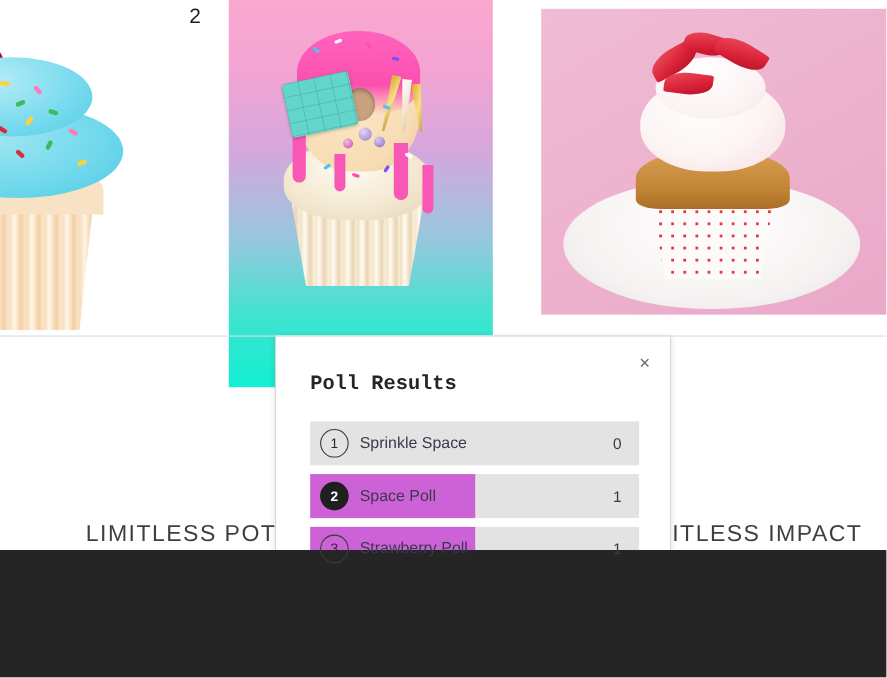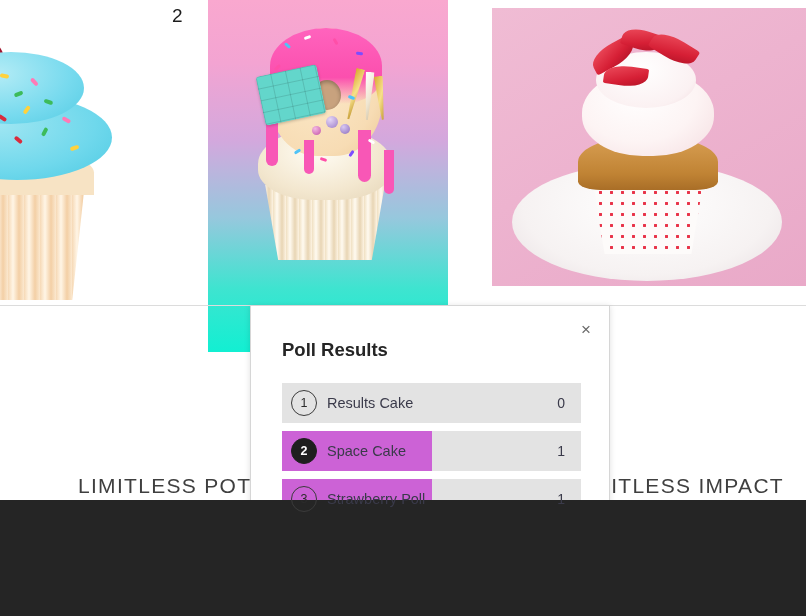--- a/index.html
+++ b/index.html
@@ -261,21 +261,21 @@
     line-height: 1;
     cursor: pointer;
     font-family: "Liberation Sans", sans-serif;
   }
   #poll-title {
     position: absolute;
     left: 31px; top: 33px;
     font-size: 18.5px;
     font-weight: bold;
     color: #252525;
-    font-family: Liberation Sans, sans-serif;
+    font-family: Liberation Mono, monospace;
   }
   #poll-options {
     position: absolute;
     left: 31px; top: 77px;
     width: 299px;
   }
   .poll-row {
     position: relative;
     height: 40px;
     margin-bottom: 8px;
@@ -417,28 +417,28 @@
 </div>
 
 <div id="poll-modal">
   <div id="poll-close">×</div>
   <div id="poll-title">Poll Results</div>
   <div id="poll-options">
 
     <div class="poll-row" style="background: rgb(227, 227, 227);">
       <div class="poll-fill" style="width: 0%; background: rgb(204, 98, 214);"></div>
       <div class="poll-num outline">1</div>
-      <div class="poll-label">Results Cake</div>
+      <div class="poll-label">Sprinkle Space</div>
       <div class="poll-count">0</div>
     </div>
 
     <div class="poll-row" style="background: rgb(227, 227, 227);">
       <div class="poll-fill" style="width: 50%; background: rgb(204, 98, 214);"></div>
       <div class="poll-num filled">2</div>
-      <div class="poll-label">Space Cake</div>
+      <div class="poll-label">Space Poll</div>
       <div class="poll-count">1</div>
     </div>
 
     <div class="poll-row" style="background: rgb(227, 227, 227);">
       <div class="poll-fill" style="width: 50%; background: rgb(204, 98, 214);"></div>
       <div class="poll-num outline">3</div>
       <div class="poll-label">Strawberry Poll</div>
       <div class="poll-count">1</div>
     </div>
 

